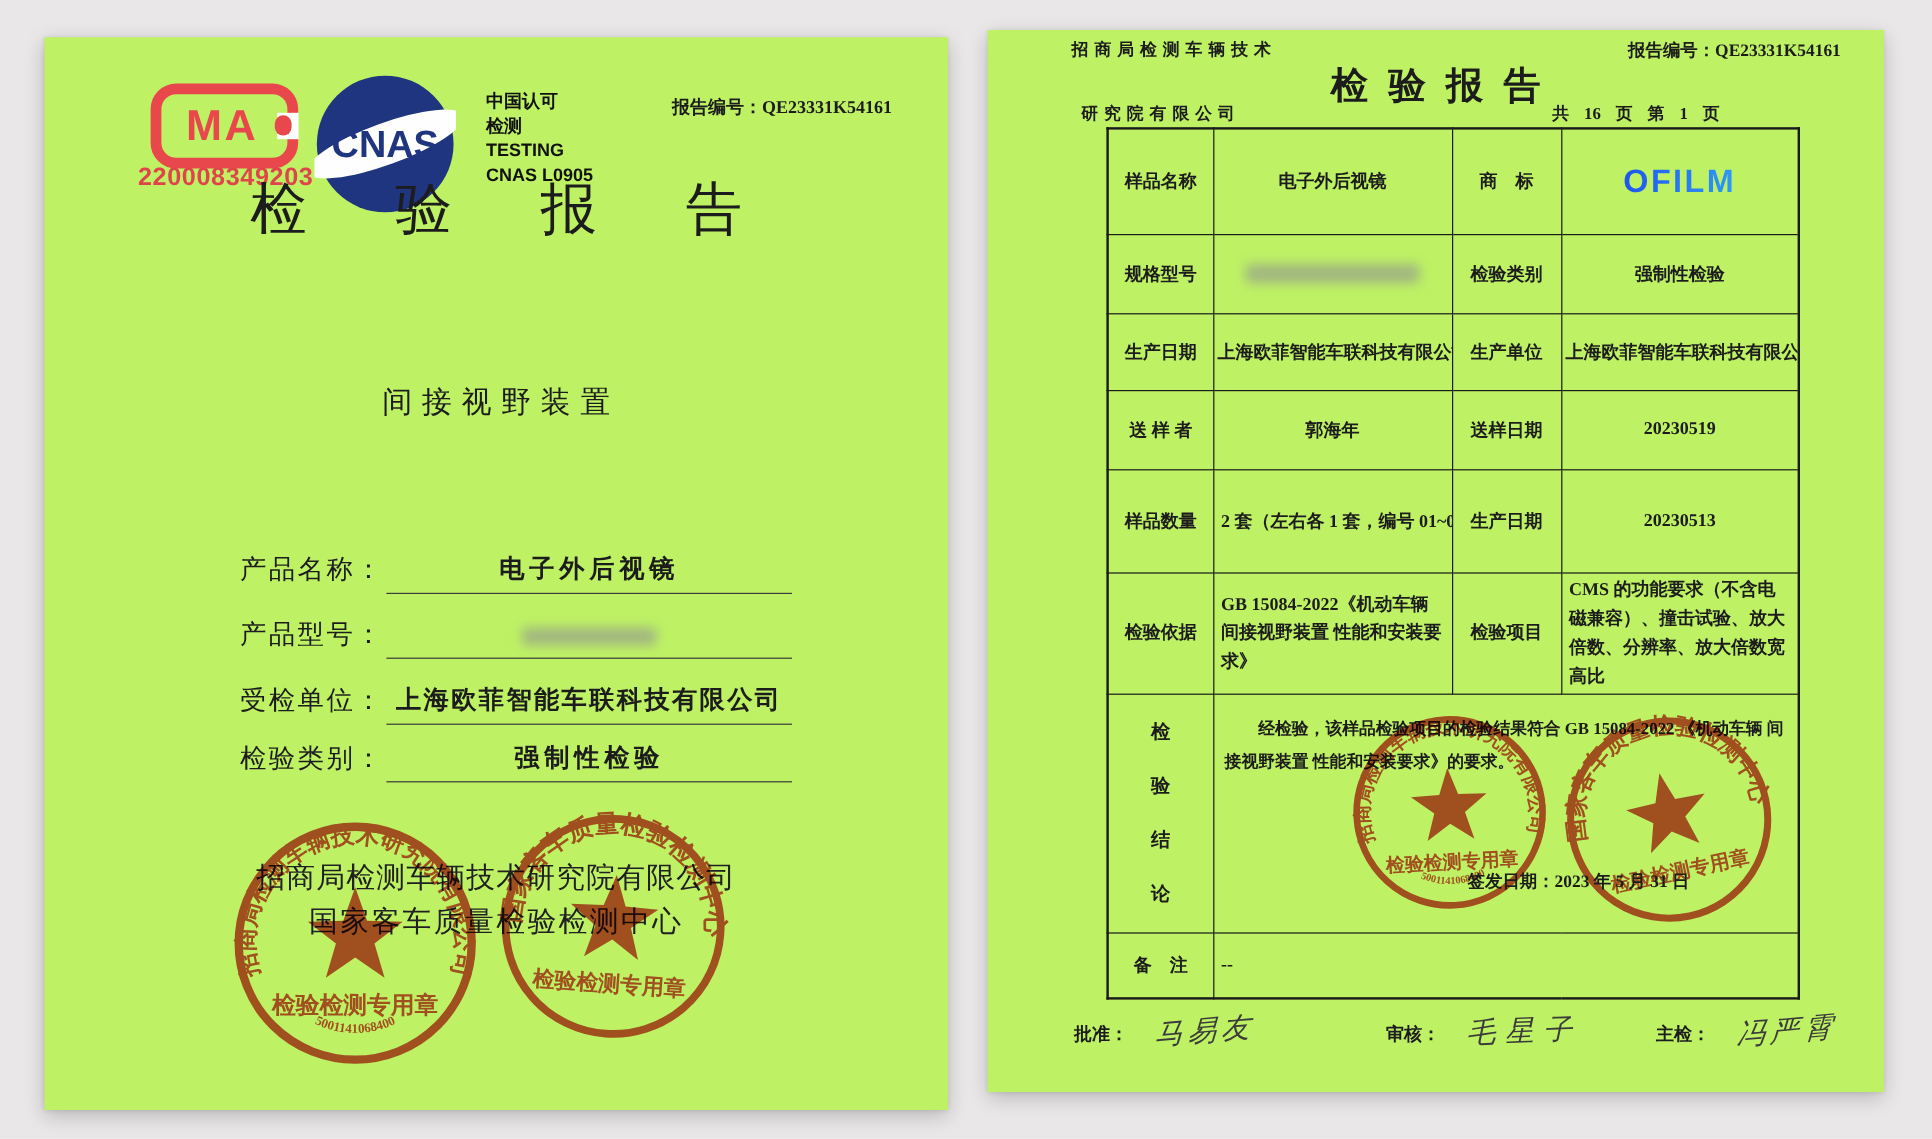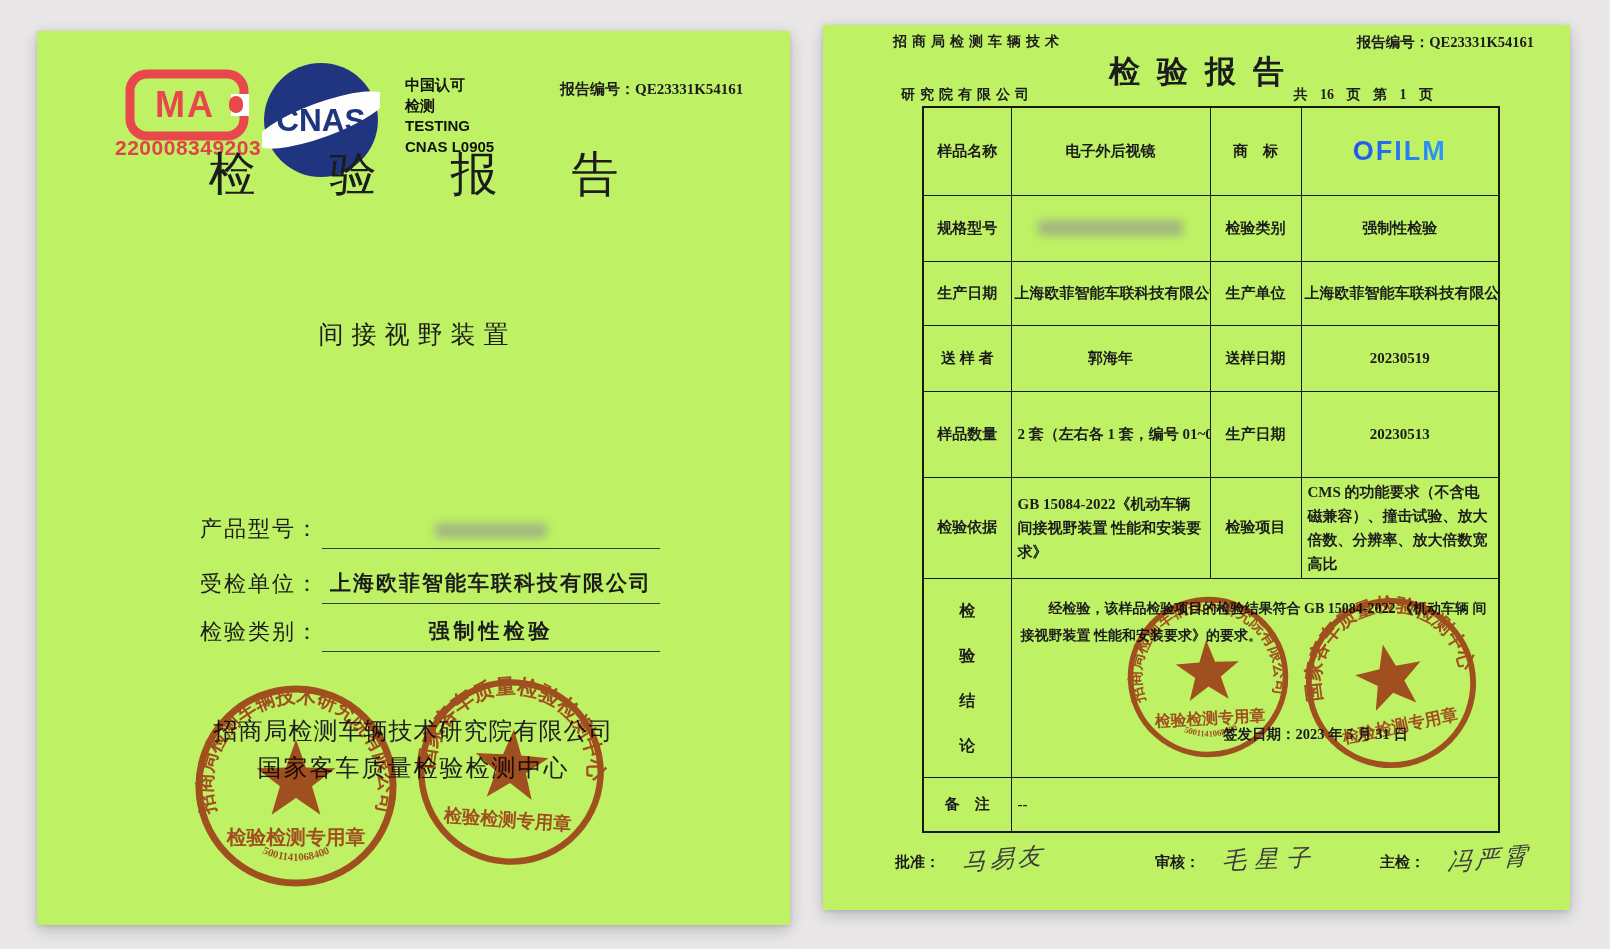--- a/index.html
+++ b/index.html
@@ -112,20 +112,24 @@
       <div>TESTING</div>
       <div>CNAS L0905</div>
     </div>
 
     <div class="abs lp-report-no">报告编号：QE23331K54161</div>
 
     <div class="abs lp-title">检验报告</div>
 
     <div class="abs lp-subtitle">间接视野装置</div>
 
+    <div class="abs field-row" style="top:424px;">
+      <div class="field-label">产品名称：</div>
+      <div class="field-value">电子外后视镜</div>
+    </div>
     <div class="abs field-row" style="top:478px;">
       <div class="field-label">产品型号：</div>
       <div class="field-value">
           <span class="blur-blob"></span>
         </div>
     </div>
     <div class="abs field-row" style="top:533px;">
       <div class="field-label">受检单位：</div>
       <div class="field-value" style="letter-spacing:2px;">上海欧菲智能车联科技有限公司</div>
     </div>

